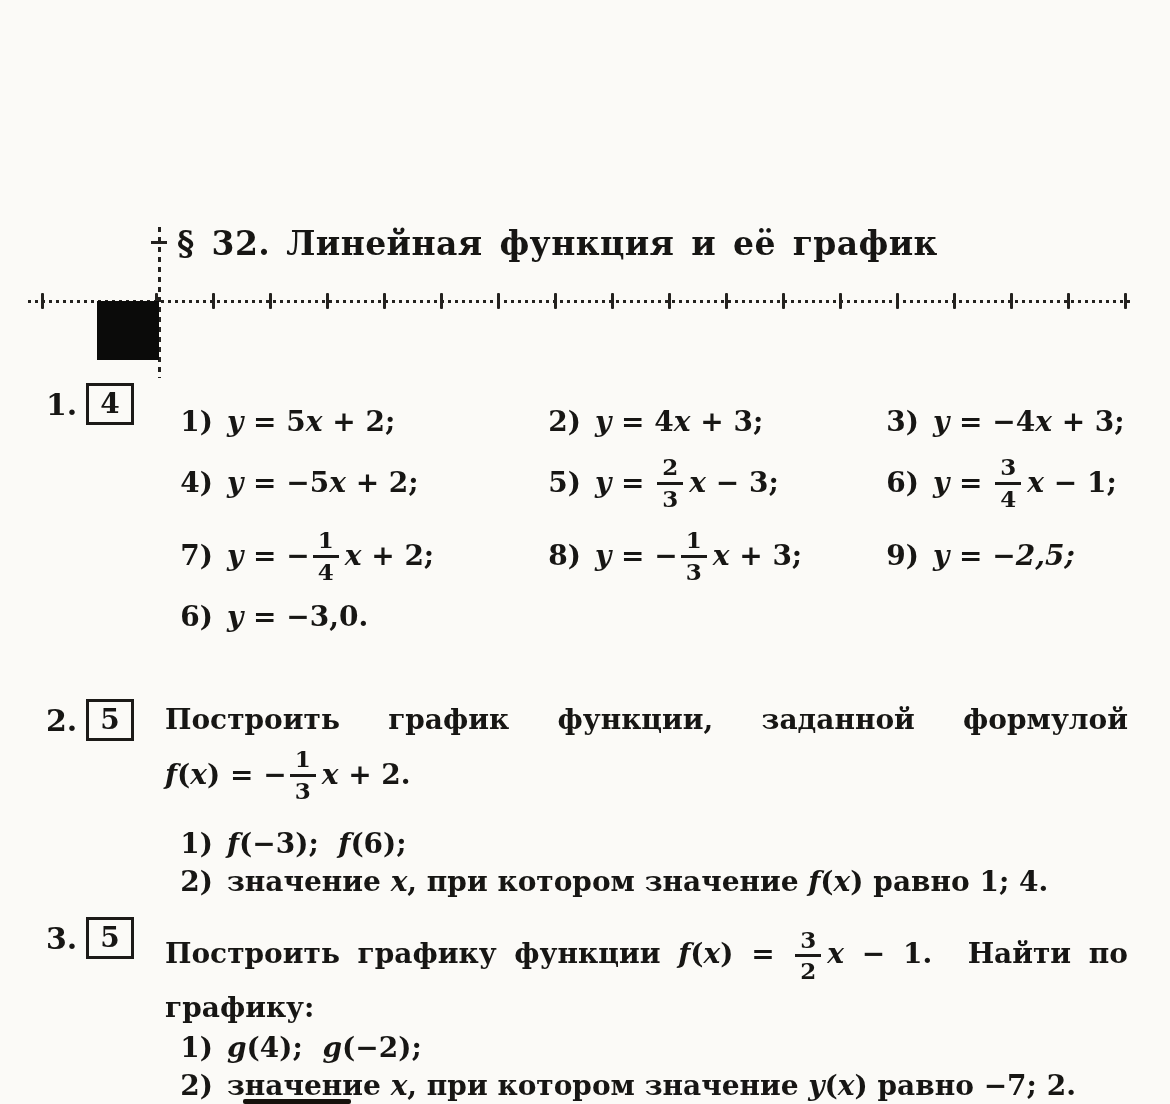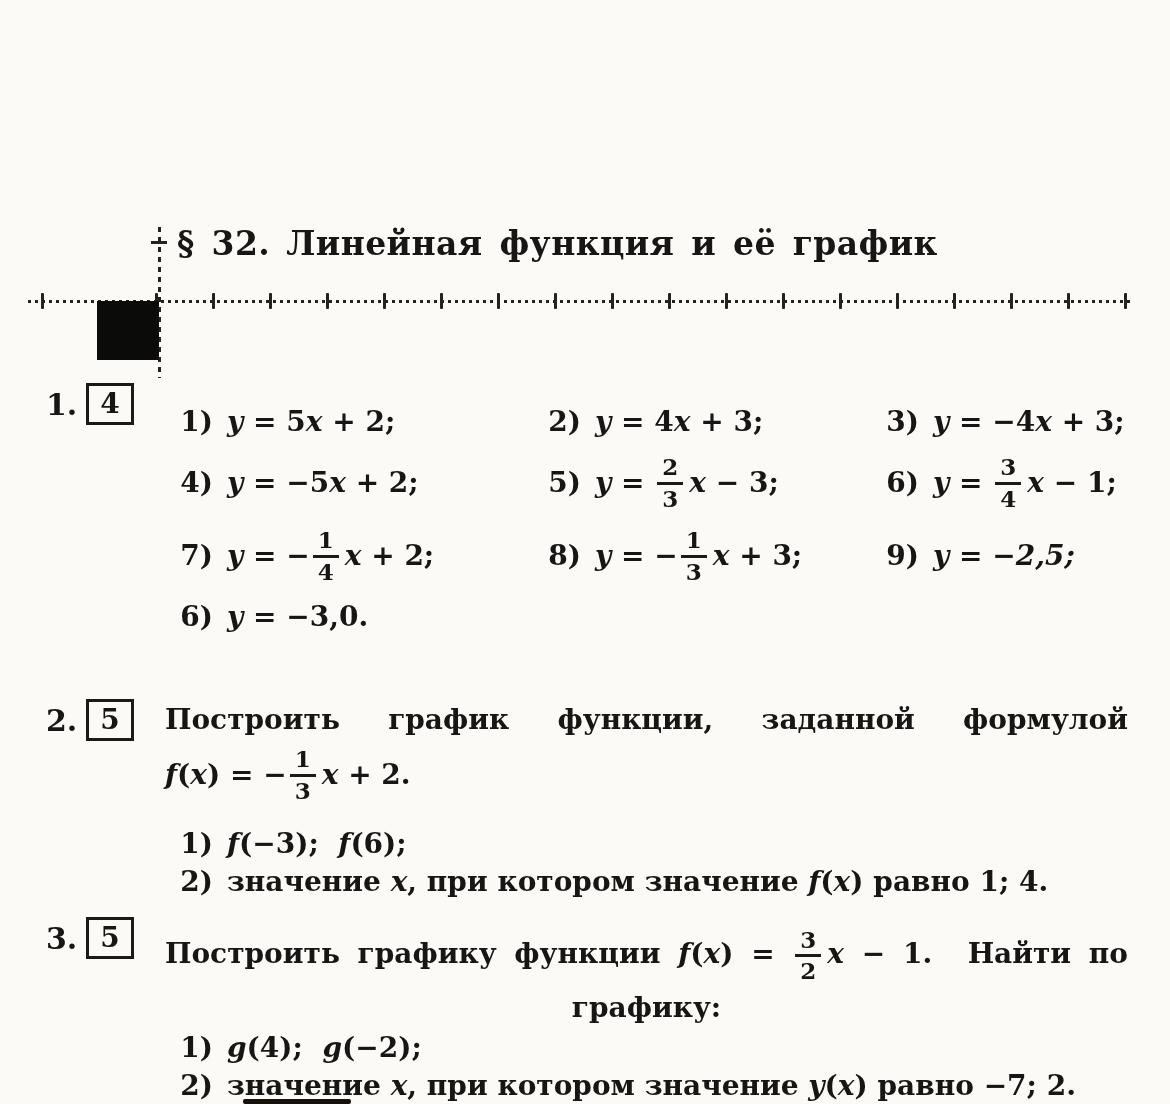--- a/index.html
+++ b/index.html
@@ -64,21 +64,21 @@
     grid-template-rows:48px 74px 72px;
   }
   .cell{display:flex;align-items:center;}
   .ilabel{flex:none;width:48px;text-align:right;margin-right:14px;}
   .lastline{display:flex;align-items:center;height:46px;margin-top:2px;}
 
   .itemline{display:flex;align-items:center;margin-top:2px;min-height:36px;}
   .itemsblock{margin-top:16px;}
 
   .mathline{display:flex;align-items:center;min-height:70px;}
-  .plainline{line-height:36px;text-align:center;}
+  .plainline{line-height:36px;}
 
   
   .mvar{font-style:italic;}
   .mnum{font-style:normal;}
   .mtext{font-style:normal;}
   .frac{
     display:inline-flex;flex-direction:column;align-items:center;
     vertical-align:middle;margin:0 6px 0 3px;line-height:1;
   }
   .frac .num{font-size:23px;line-height:1.05;padding:0 5px 2px;border-bottom:3px solid #1c1a18;}

